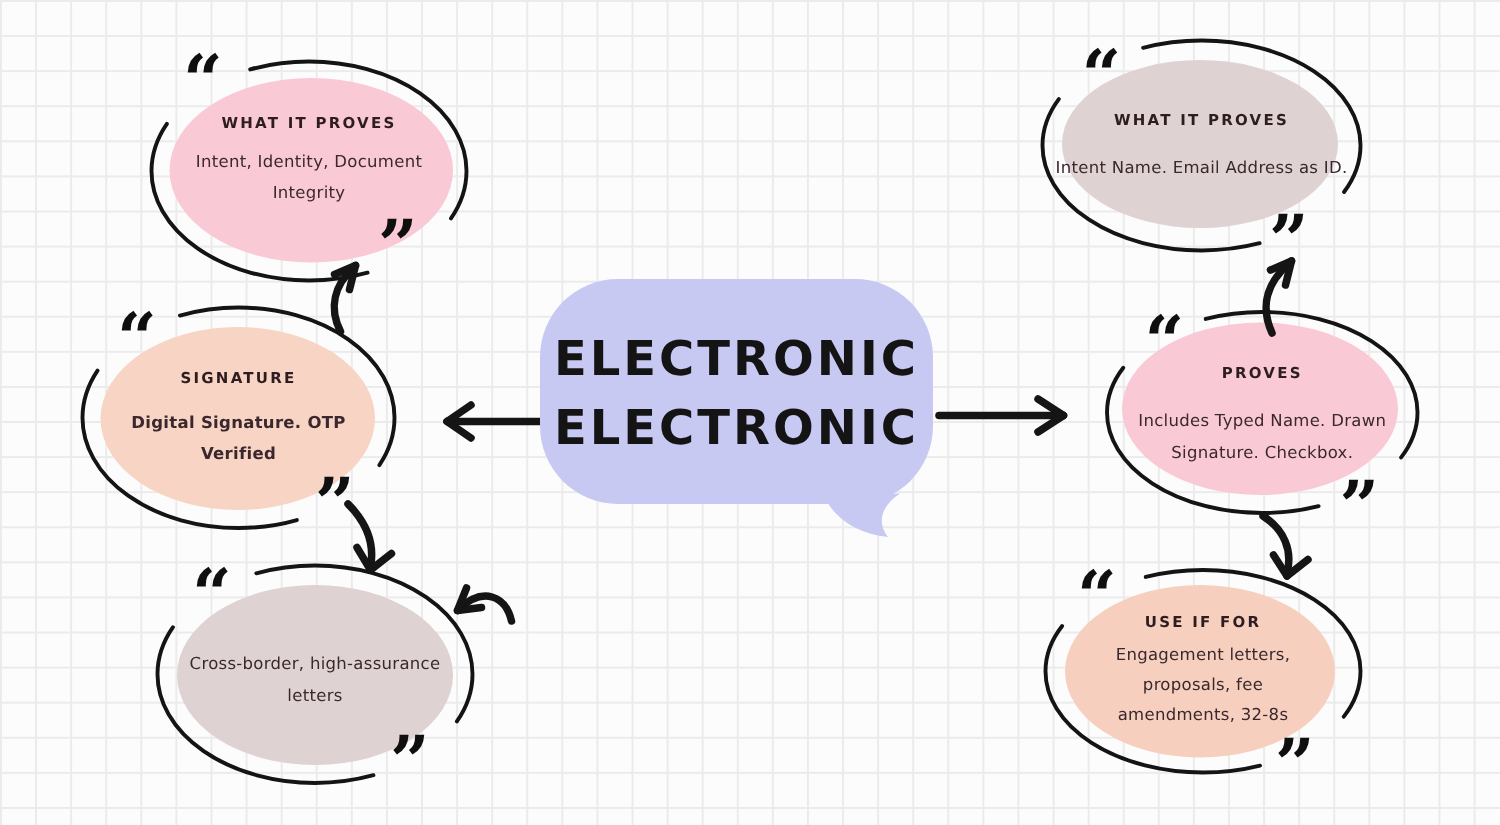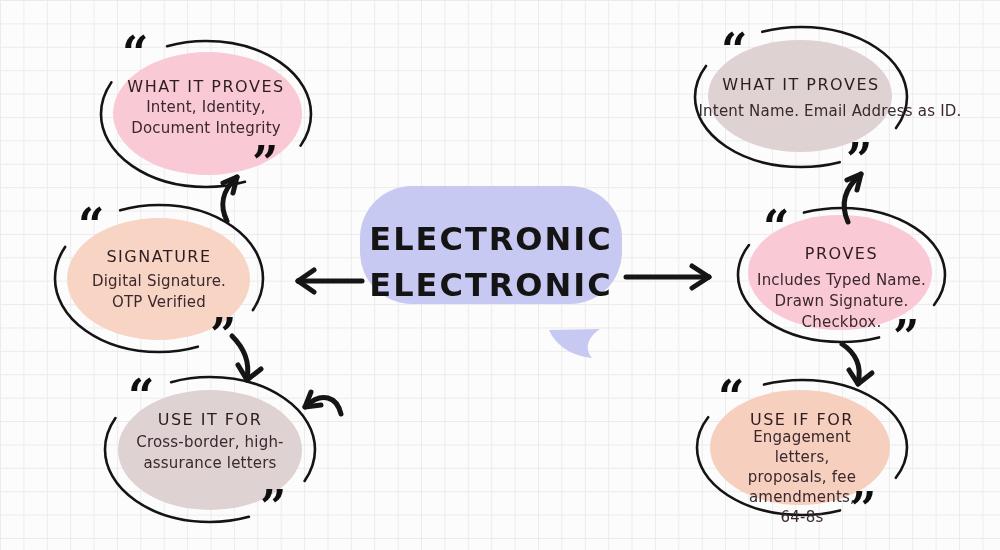--- a/index.html
+++ b/index.html
@@ -9,47 +9,47 @@
     background-image:
       linear-gradient(#ebebeb 1px, transparent 1px),
       linear-gradient(90deg,#ebebeb 1px, transparent 1px);
     background-size:23.4px 23.4px;
     font-family:"DejaVu Sans",sans-serif;
   }
   #gfx{position:absolute;left:0;top:0;z-index:0;}
   .node{position:absolute;z-index:1;text-align:center;}
   .node-title{
     position:absolute;left:0;right:0;
-    font-weight:400;font-size:16px;letter-spacing:1.5px;
+    font-weight:700;font-size:10px;letter-spacing:1.5px;
     color:#2e1d20;white-space:nowrap;
   }
   .node-body{
     position:absolute;left:0;right:0;
-    font-size:15px;line-height:21px;letter-spacing:.2px;color:#3a282e;
+    font-size:11px;line-height:21px;letter-spacing:.2px;color:#3a282e;
   }
   .node-body > div{margin:0 auto;}
   .quote{
     position:absolute;z-index:2;font-family:"DejaVu Serif",serif;
     font-weight:700;font-size:46px;line-height:1;color:#0f0f0f;
   }
   #bubble{
-    position:absolute;left:360px;top:186px;width:262px;height:118px;
+    position:absolute;left:360px;top:186px;width:262px;height:150px;
     background:#c8c9f3;border-radius:52px;z-index:1;
     display:flex;flex-direction:column;align-items:center;
     box-sizing:border-box;padding-top:30px;
   }
   .bubble-line{
     font-weight:700;font-size:32px;line-height:46px;letter-spacing:2px;
     color:#141414;white-space:nowrap;
   }
   
   #n0{left:100px;top:41px;width:212px;height:147px;}
   #n0 .node-title{top:36px;} #n0 .node-body{top:56px;} #n0 .node-body>div{max-width:170px;}
   #n1{left:55px;top:205px;width:208px;height:147px;}
-  #n1 .node-title{top:42px;} #n1 .node-body{top:66px;} #n1 .node-body>div{max-width:150px;}
+  #n1 .node-title{top:42px;} #n1 .node-body{top:66px;} #n1 .node-body>div{max-width:150px;font-weight:bold;}
   #n2{left:105px;top:377px;width:210px;height:145px;}
   #n2 .node-title{top:33px;} #n2 .node-body{top:55px;} #n2 .node-body>div{max-width:182px;}
   #n3{left:695px;top:27px;width:212px;height:140px;}
   #n3 .node-title{top:48px;} #n3 .node-body{top:74px;} #n3 .node-body>div{max-width:205px;}
   #n4{left:738px;top:208px;width:207px;height:134px;}
   #n4 .node-title{top:36px;} #n4 .node-body{top:62px;} #n4 .node-body>div{max-width:170px;}
   #n5{left:697px;top:380px;width:210px;height:135px;}
   #n5 .node-title{top:30px;} #n5 .node-body{top:47px;line-height:20px;} #n5 .node-body>div{max-width:136px;}
 </style>
 </head>
@@ -127,41 +127,40 @@
         <div>Intent, Identity, Document Integrity</div>
       </div>
   </div>
   <div class="node" id="n1">
     <div class="node-title">SIGNATURE</div>
     <div class="node-body">
         <div>Digital Signature. OTP Verified</div>
       </div>
   </div>
   <div class="node" id="n2">
-    <div class="node-title">USE IT FOR</div>
     <div class="node-body">
         <div>Cross-border, high-assurance letters</div>
       </div>
   </div>
   <div class="node" id="n3">
     <div class="node-title">WHAT IT PROVES</div>
     <div class="node-body" style="white-space:nowrap;">
         <div>Intent Name. Email Address as ID.</div>
       </div>
   </div>
   <div class="node" id="n4">
     <div class="node-title">PROVES</div>
     <div class="node-body">
         <div>Includes Typed Name. Drawn Signature. Checkbox.</div>
       </div>
   </div>
   <div class="node" id="n5">
     <div class="node-title">USE IF FOR</div>
     <div class="node-body">
-        <div>Engagement letters, proposals, fee amendments, 64-8s</div>
+        <div>Engagement letters, proposals, fee amendments, 32-8s</div>
       </div>
   </div>
 
   <span class="quote" style="left:122px;top:30px;">“</span>
   <span class="quote" style="left:252px;top:140px;">”</span>
   <span class="quote" style="left:78px;top:202px;">“</span>
   <span class="quote" style="left:210px;top:312px;">”</span>
   <span class="quote" style="left:128px;top:373px;">“</span>
   <span class="quote" style="left:260px;top:484px;">”</span>
   <span class="quote" style="left:721px;top:27px;">“</span>

